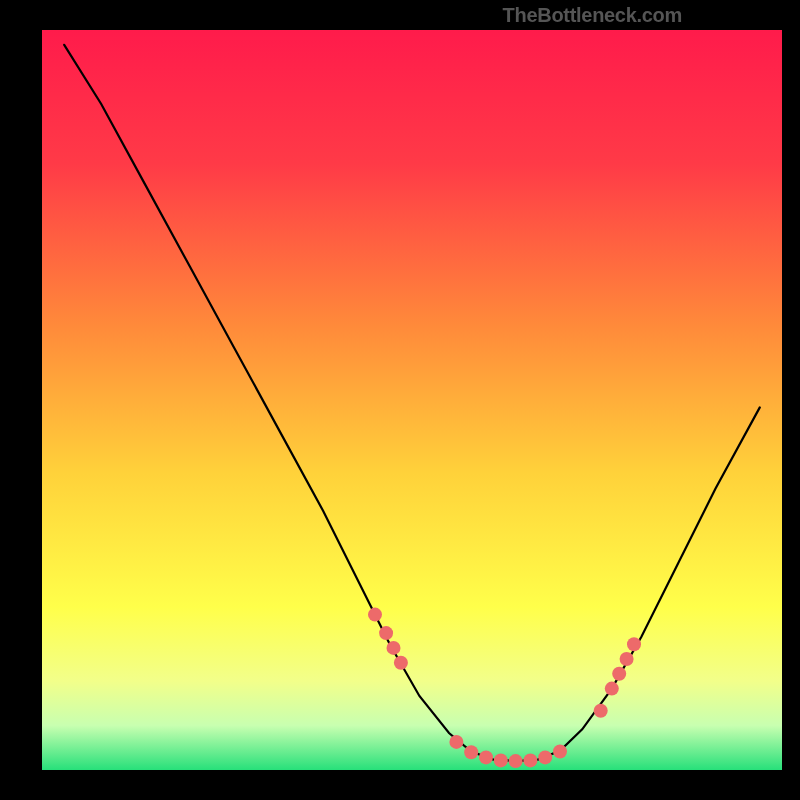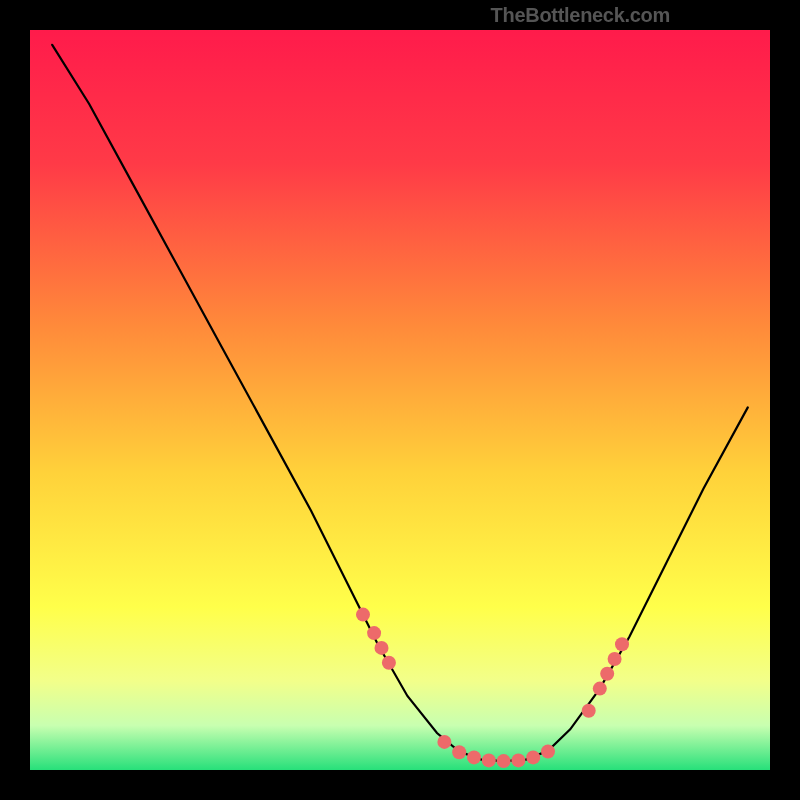--- a/index.html
+++ b/index.html
@@ -9,20 +9,21 @@
     height: 800px;
     background: #000;
     overflow: hidden;
     font-family: Arial, Helvetica, sans-serif;
   }
   .stage {
     position: relative;
     width: 680px;
     height: 800px;
     background: #000;
+    margin-left: 12px;
   }
   .watermark {
     position: absolute;
     top: 4px;
     right: 10px;
     color: #555;
     font-size: 20px;
     font-weight: bold;
     letter-spacing: -0.3px;
     user-select: none;

